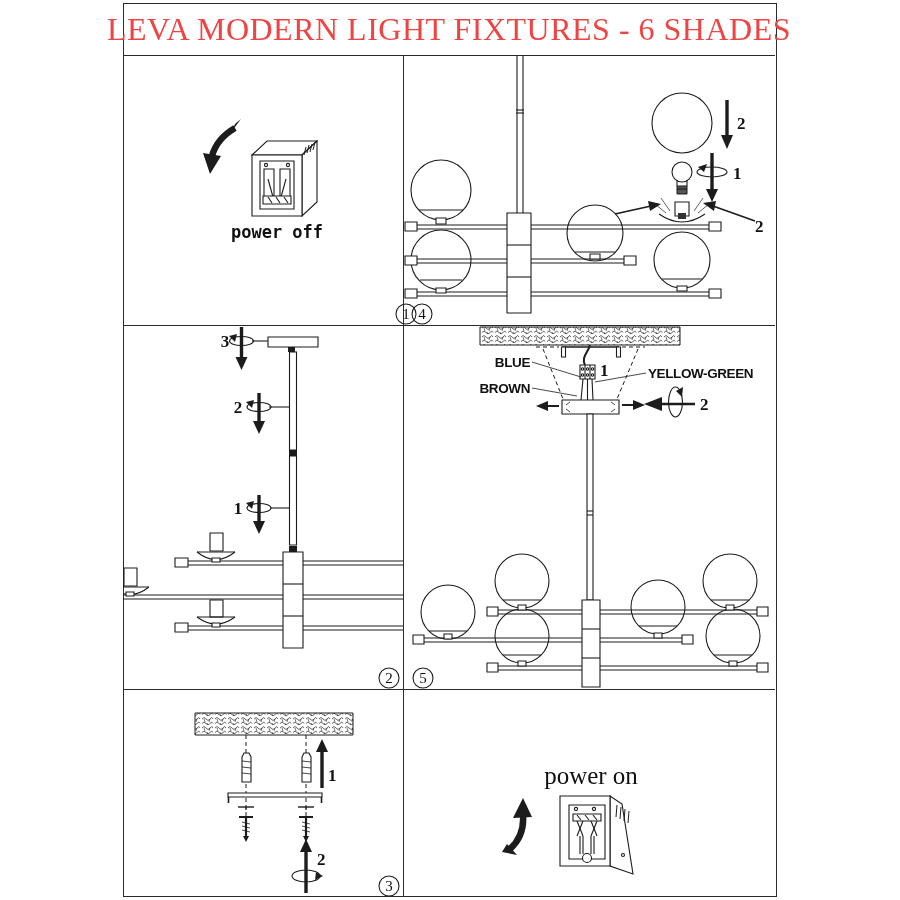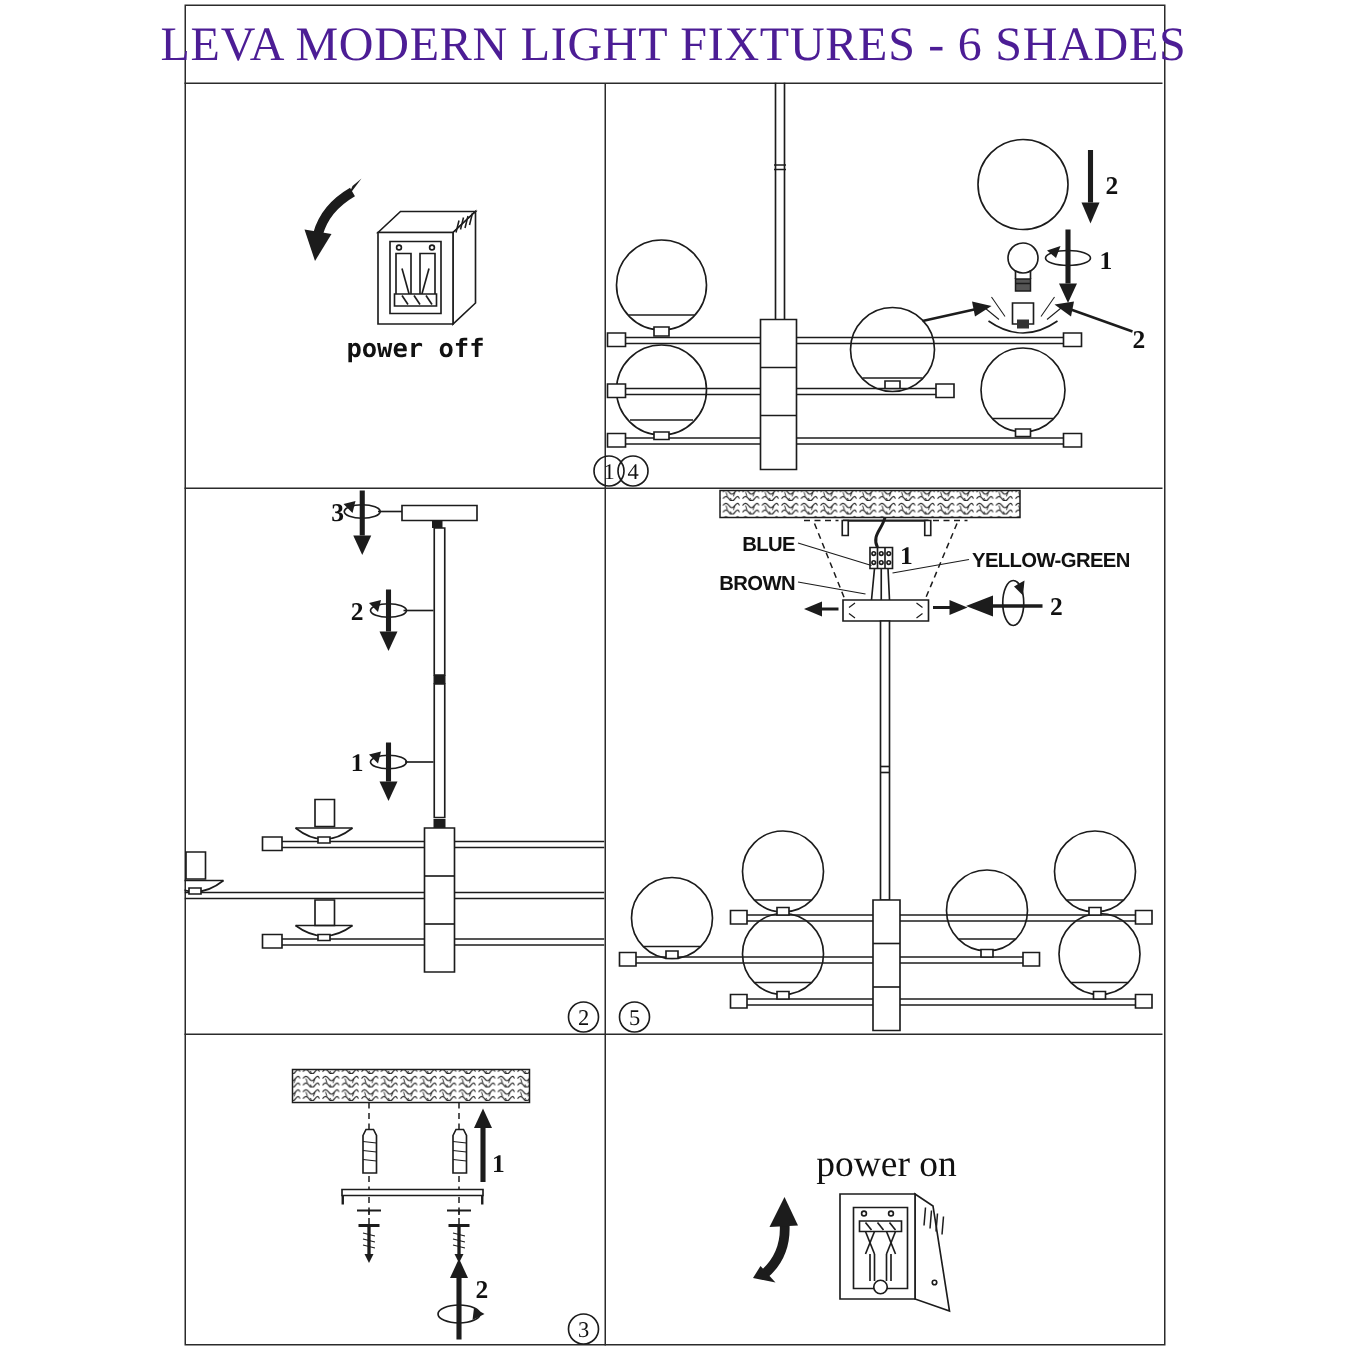--- a/index.html
+++ b/index.html
@@ -1,17 +1,17 @@
 <!DOCTYPE html>
 <html><head>
 <meta charset="utf-8">
 <style>
   html,body{margin:0;padding:0;background:#fff;}
   .page{position:relative;width:900px;height:900px;background:#fff;overflow:hidden;
-        font-family:"Liberation Serif",serif;color:#4c1d95;}
+        font-family:"Liberation Serif",serif;color:#ef4444;}
   .frame{position:absolute;left:123px;top:3px;width:652px;height:892px;border:1.5px solid #2b2b2b;}
   .title-bar{position:absolute;left:123px;top:3px;width:652px;height:52px;border-bottom:1.5px solid #2b2b2b;
              display:flex;align-items:center;justify-content:center;}
   .title-text{font-family:"Liberation Serif",serif;font-size:32px;letter-spacing:.5px;white-space:nowrap;}
   .vdiv{position:absolute;left:403px;top:56px;width:1px;height:841px;background:#2b2b2b;}
   .hdiv{position:absolute;left:123px;width:652px;height:1px;background:#2b2b2b;}
   .panel{position:absolute;}
   svg{display:block;}
   svg *{vector-effect:non-scaling-stroke;}
   .ln{stroke:#1c1c1c;stroke-width:1.1;fill:none;}

